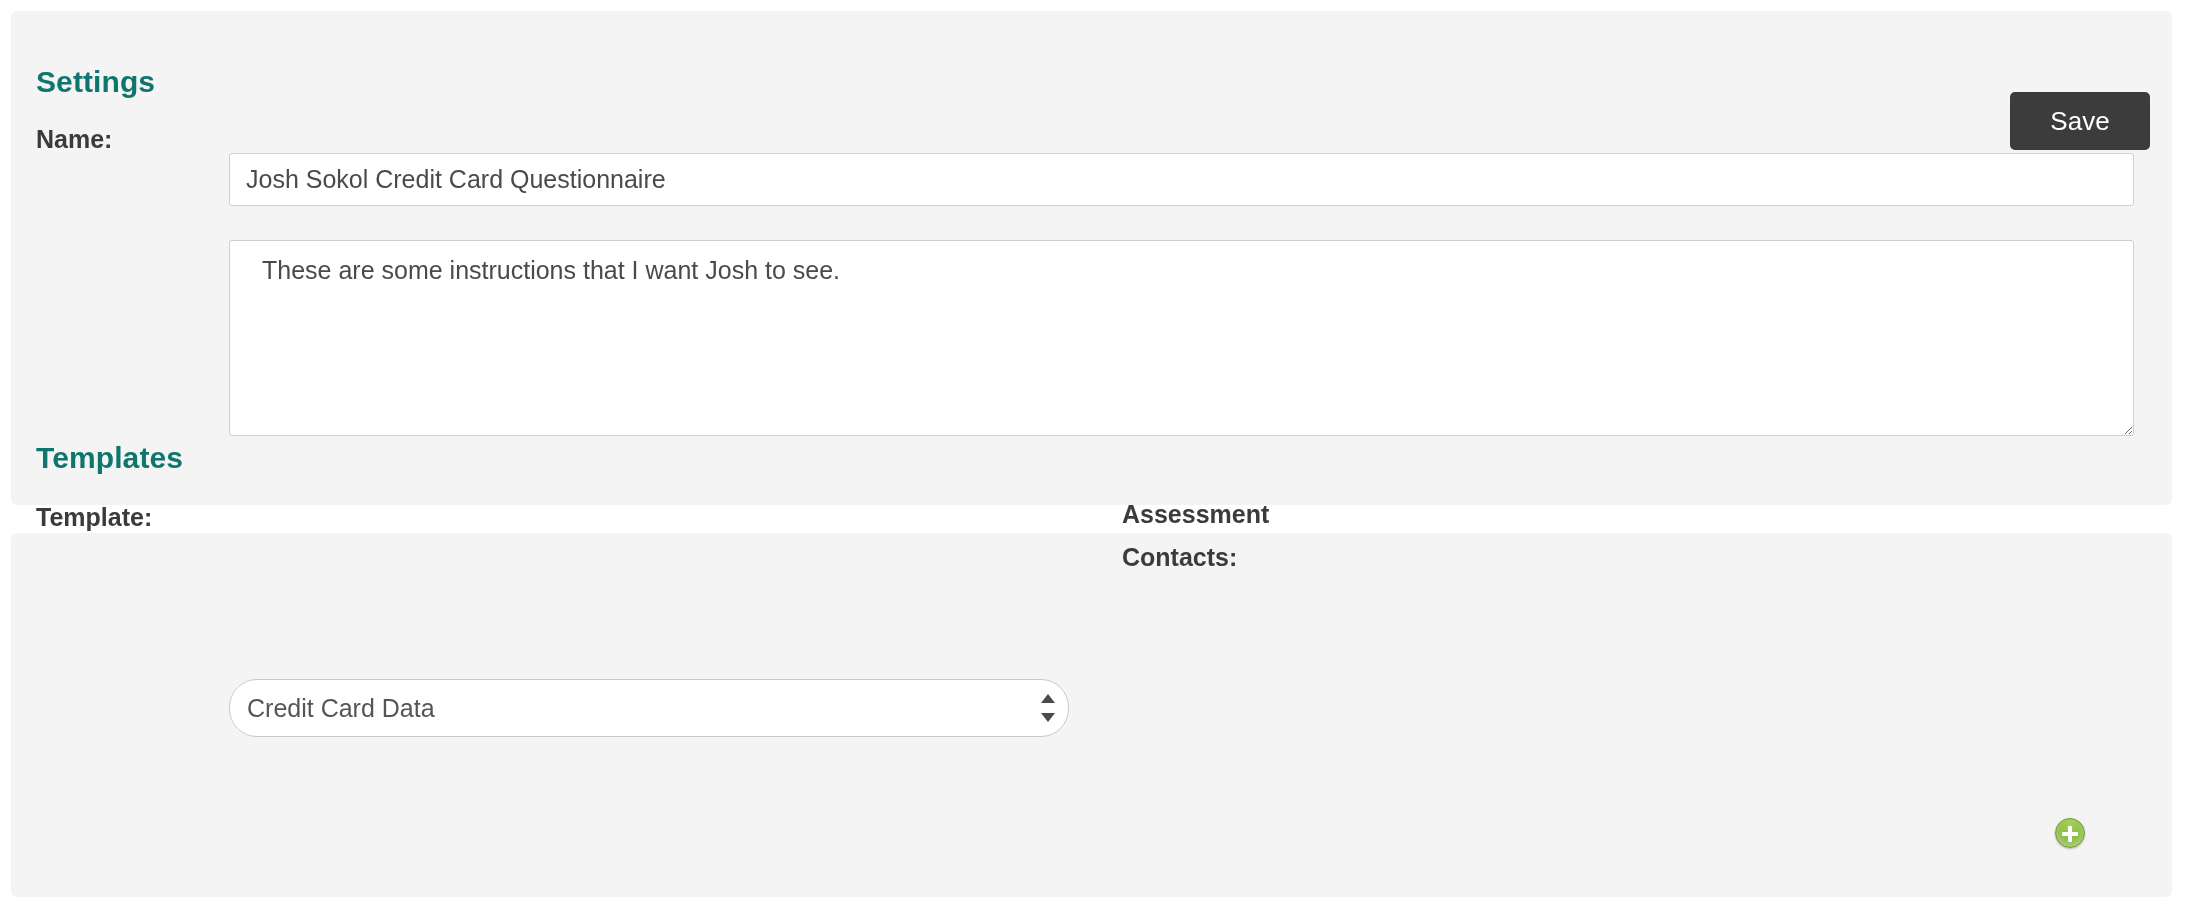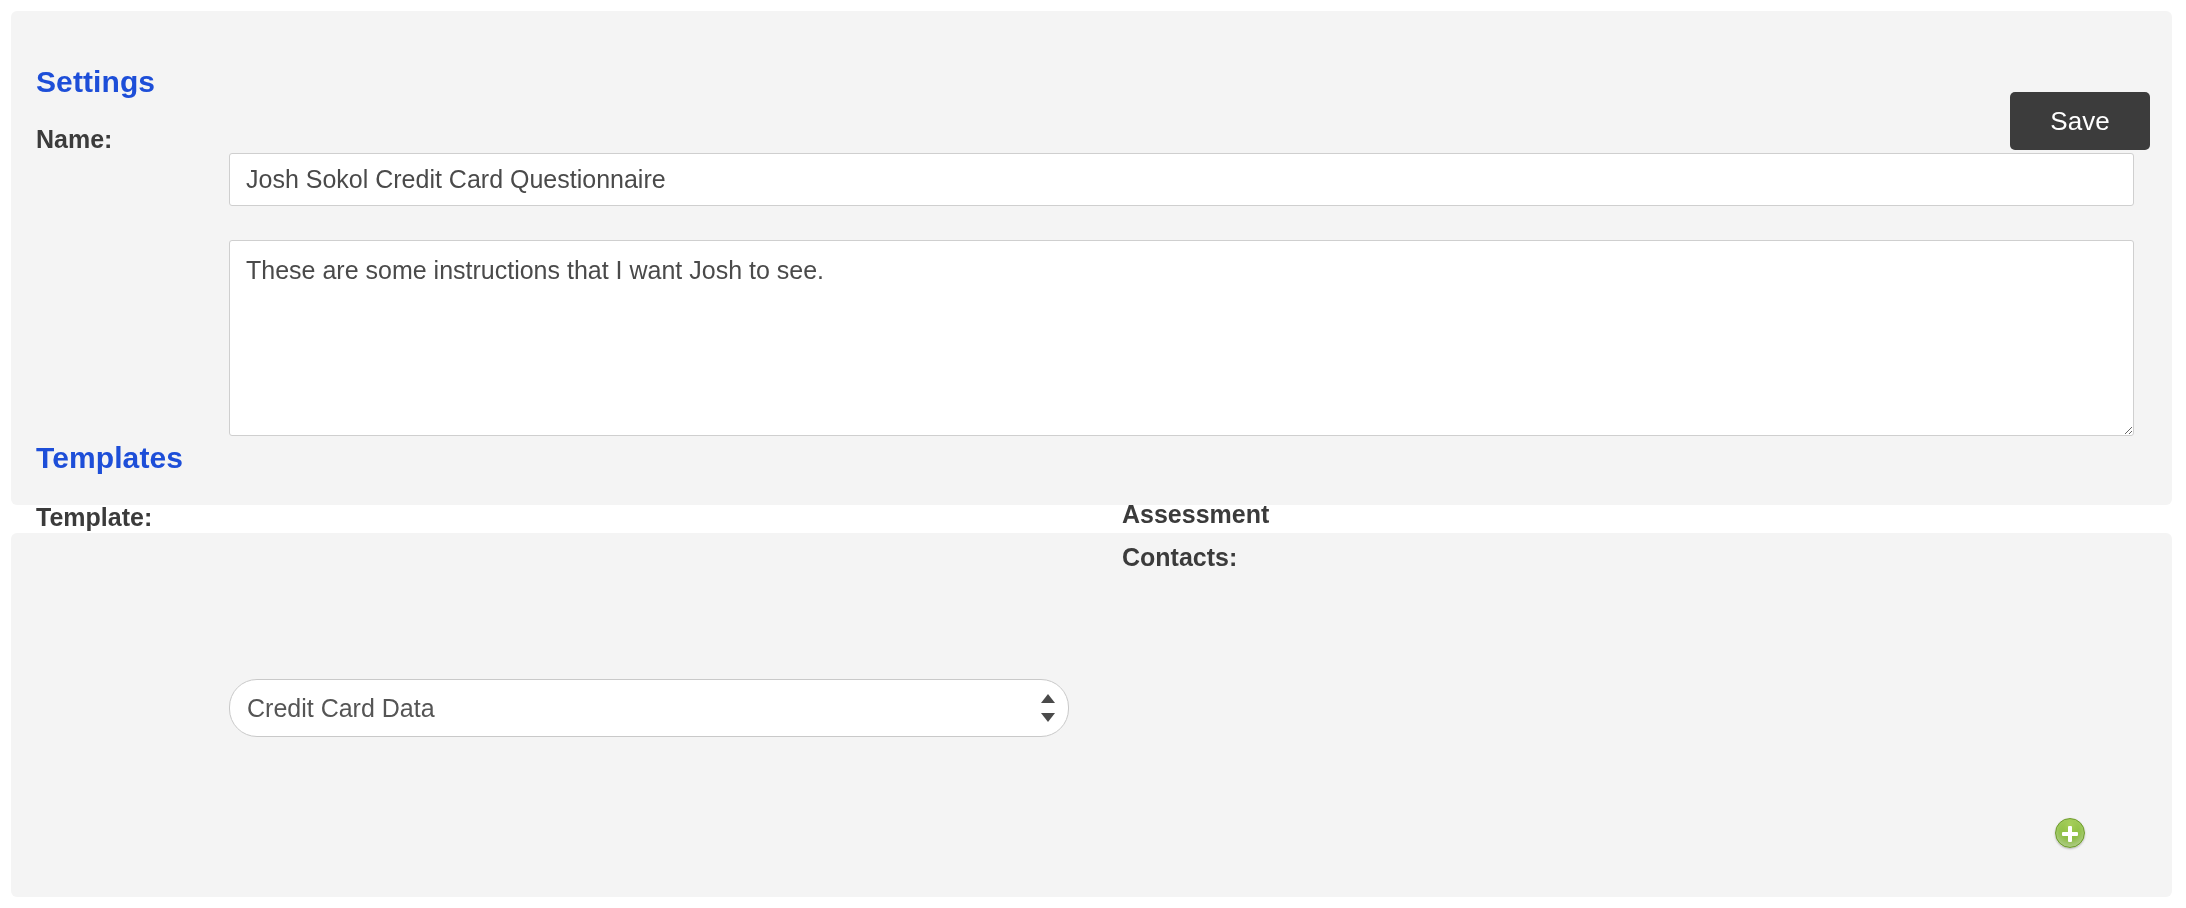--- a/index.html
+++ b/index.html
@@ -40,21 +40,21 @@
     top: 533px;
     width: 2161px;
     height: 364px;
   }
 
   
   .section-heading {
     position: absolute;
     font-size: 30px;
     font-weight: bold;
-    color: #1d4ed8;
+    color: #0f766e;
     letter-spacing: 0.1px;
     white-space: nowrap;
     margin-top: 17px;
   }
   #settings-heading  { left: 36px; top: 48px; }
   #templates-heading { left: 36px; top: 424px; }
 
   
   .field-label {
     position: absolute;
@@ -110,21 +110,21 @@
   #instructions-textarea {
     position: absolute;
     left: 229px;
     top: 240px;
     width: 1905px;
     height: 196px;
     box-sizing: border-box;
     background: #ffffff;
     border: 1px solid #cfcfcf;
     border-radius: 3px;
-    padding: 12px 16px;
+    padding: 12px 32px;
     font-family: "Liberation Sans", sans-serif;
     font-size: 25px;
     color: #4a4a4a;
     line-height: 34px;
     outline: none;
     resize: both;
     overflow: hidden;
   }
 
   

